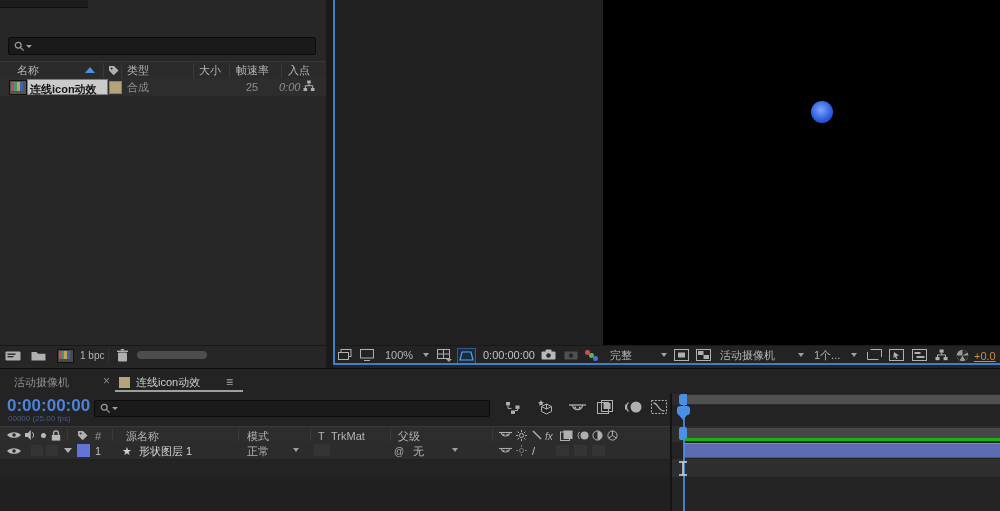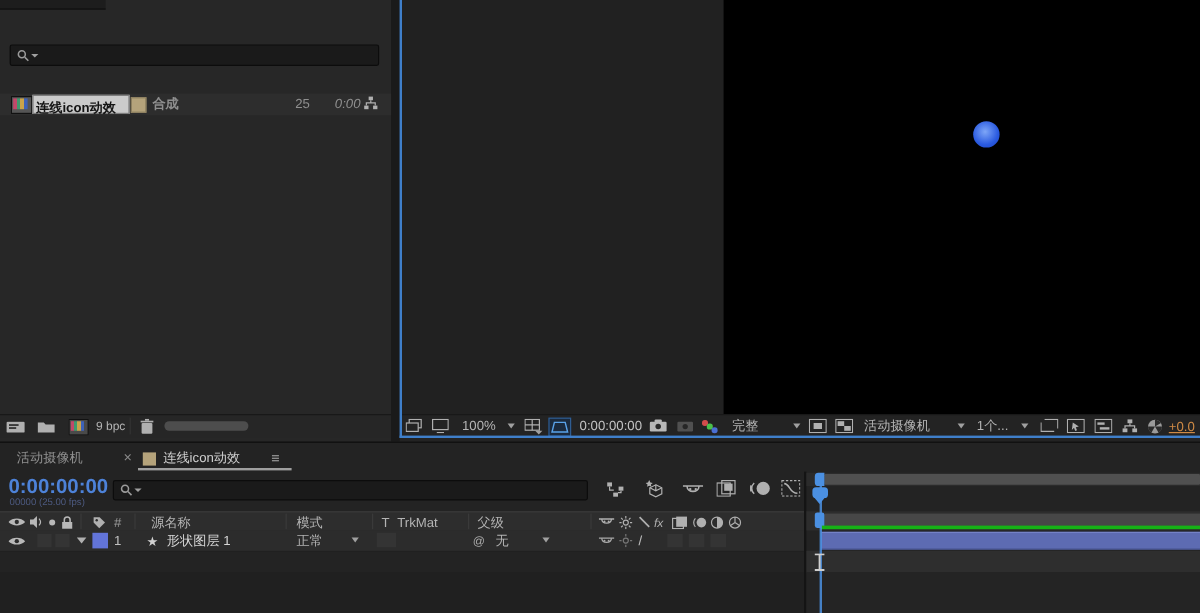--- a/index.html
+++ b/index.html
@@ -30,30 +30,49 @@
     <div class="abs searchbox" style="left:8px;top:37px;width:306px;height:16px;">
       <span class="abs" style="left:5px;top:3px;">
         <svg width="11" height="11">
             <circle cx="4.2" cy="4.2" r="2.9" fill="none" stroke="#9a9a9a" stroke-width="1.3"></circle>
             <line x1="6.6" y1="6.6" x2="9.6" y2="9.6" stroke="#9a9a9a" stroke-width="1.3"></line>
           </svg>
       </span>
       <span class="abs chev" style="left:17px;top:7px;border-top-width:3.5px;"></span>
     </div>
 
+    <div class="abs" style="left:0;top:61px;width:326px;height:17px;background:#2b2b2b;border-top:1px solid #383838;border-bottom:1px solid #161616;">
+      <span class="abs t" style="left:17px;top:3px;">名称</span>
+      <span class="abs chev-up-blue" style="left:85px;top:5px;"></span>
+      <div class="abs vline" style="left:103px;top:1px;height:15px;"></div>
+      <span class="abs" style="left:108px;top:3px;">
+        <svg width="11" height="11">
+            <path d="M1 1 h5 l4.5 4.5 -4.8 4.8 -4.7-4.8 z" fill="#b0b0b0"></path>
+            <circle cx="3.6" cy="3.6" r="1" fill="#2b2b2b"></circle>
+          </svg>
+      </span>
+      <div class="abs vline" style="left:121px;top:1px;height:15px;"></div>
+      <span class="abs t" style="left:127px;top:3px;">类型</span>
+      <div class="abs vline" style="left:193px;top:1px;height:15px;"></div>
+      <span class="abs t" style="left:199px;top:3px;">大小</span>
+      <div class="abs vline" style="left:229px;top:1px;height:15px;"></div>
+      <span class="abs t" style="left:236px;top:3px;">帧速率</span>
+      <div class="abs vline" style="left:281px;top:1px;height:15px;"></div>
+      <span class="abs t" style="left:288px;top:3px;">入点</span>
+    </div>
 
     <div class="abs" style="left:0;top:78px;width:326px;height:18px;background:#2d2d2d;">
       <span class="abs" style="left:9px;top:2px;width:16px;height:13px;background:#555;border:1px solid #111;">
         <span class="abs" style="left:1px;top:1px;width:12px;height:9px;background:linear-gradient(90deg,#c2486a 0 25%,#3f9a6e 25% 50%,#c9a34a 50% 75%,#3e62b8 75% 100%);"></span>
       </span>
       <span class="abs" style="left:27px;top:1px;width:79px;height:14px;background:#cbcbcb;border:1px solid #7e7e7e;">
         <span class="abs" style="left:2px;top:2px;font-size:11px;font-weight:bold;color:#141414;white-space:nowrap;">连线icon动效</span>
       </span>
       <span class="abs" style="left:109px;top:3px;width:11px;height:11px;background:#b5a37b;border:1px solid #8d7f5f;"></span>
-      <span class="abs t dim" style="left:127px;top:4px;font-weight:bold;">合成</span>
+      <span class="abs t dim" style="left:127px;top:4px;">合成</span>
       <span class="abs t dim" style="left:246px;top:4px;">25</span>
       <span class="abs t dim" style="left:279px;top:4px;font-style:italic;">0:00</span>
       <span class="abs" style="left:303px;top:2px;">
         <svg width="12" height="12">
             <rect x="4.2" y="0.5" width="3.6" height="3" fill="#b0b0b0"></rect>
             <rect x="0.5" y="8" width="3.6" height="3" fill="#b0b0b0"></rect>
             <rect x="7.9" y="8" width="3.6" height="3" fill="#b0b0b0"></rect>
             <path d="M6 3.5 v2.2 M2.3 8 v-2.3 h7.4 V8" stroke="#b0b0b0" stroke-width="1" fill="none"></path>
           </svg>
       </span>
@@ -68,21 +87,21 @@
           </svg>
       </span>
       <span class="abs" style="left:31px;top:4px;">
         <svg width="15" height="11">
             <path d="M0.5 2 h5 l1.5 1.7 h7.5 v6.8 h-14 z" fill="#b0b0b0"></path>
           </svg>
       </span>
       <span class="abs" style="left:57px;top:3px;width:15px;height:12px;background:#4a4a4a;border:1px solid #111;">
         <span class="abs" style="left:1px;top:1px;width:11px;height:8px;background:linear-gradient(90deg,#c2486a 0 25%,#3f9a6e 25% 50%,#c9a34a 50% 75%,#3e62b8 75% 100%);"></span>
       </span>
-      <span class="abs t" style="left:80px;top:5px;font-size:10px;">9 bpc</span>
+      <span class="abs t" style="left:80px;top:5px;font-size:10px;">1 bpc</span>
       <div class="abs vline" style="left:108px;top:2px;height:14px;background:#333;"></div>
       <span class="abs" style="left:117px;top:3px;">
         <svg width="11" height="13">
             <rect x="1" y="3.4" width="9" height="9" rx="1" fill="#b0b0b0"></rect>
             <rect x="0" y="1.6" width="11" height="1.4" fill="#b0b0b0"></rect>
             <rect x="3.8" y="0" width="3.4" height="1.6" fill="#b0b0b0"></rect>
           </svg>
       </span>
       <span class="abs" style="left:137px;top:5px;width:70px;height:8px;background:#4d4d4d;border-radius:4px;"></span>
     </div>

